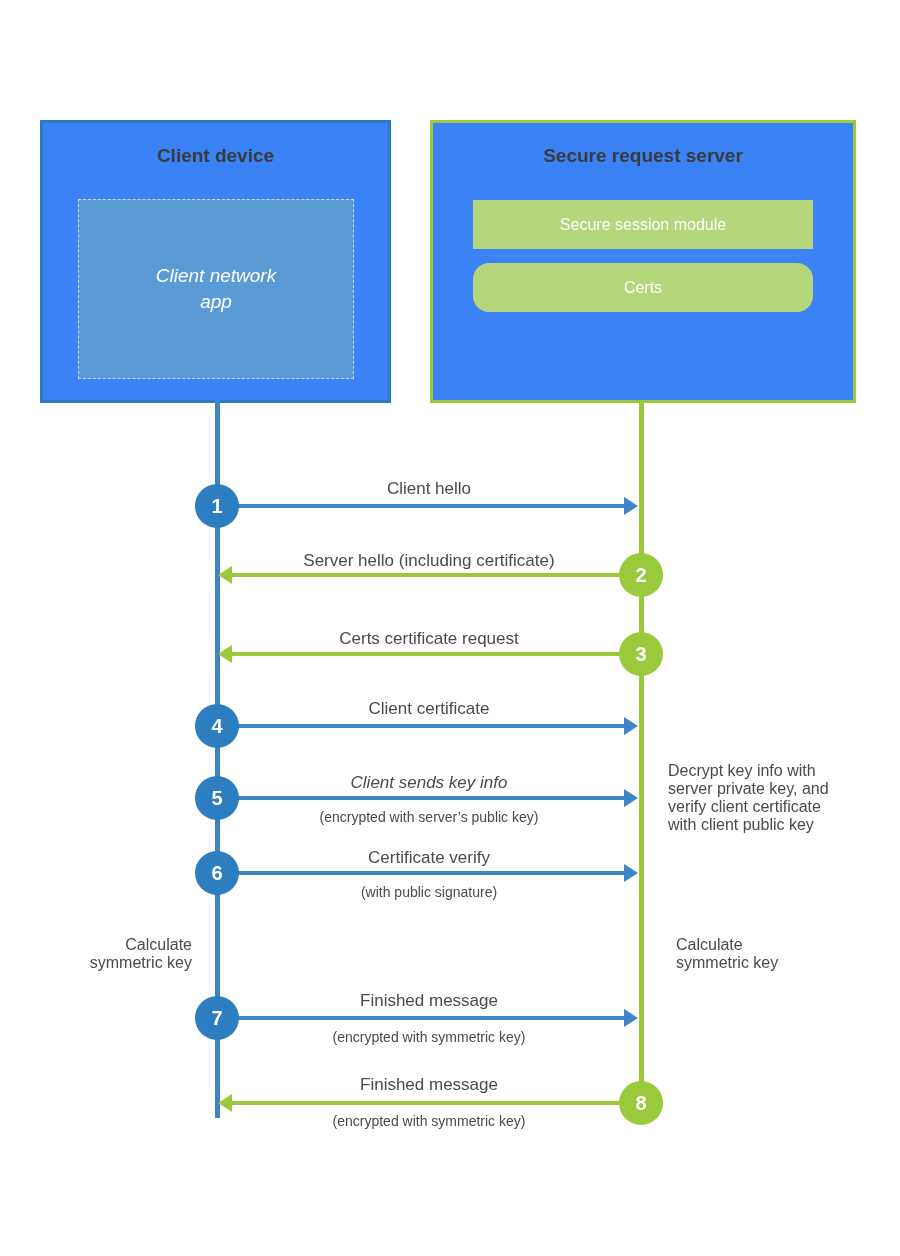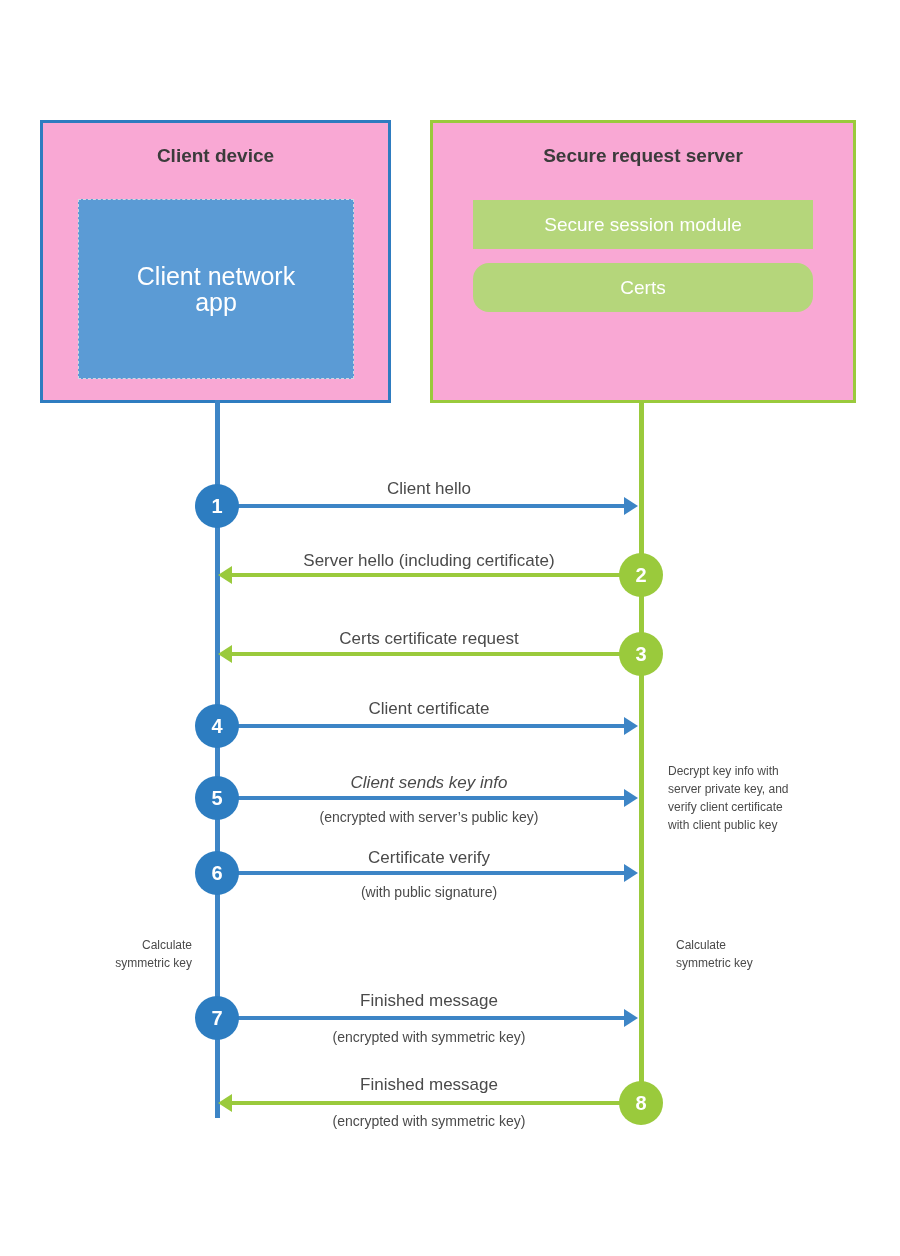--- a/index.html
+++ b/index.html
@@ -28,21 +28,21 @@
     font-size: 25px;
     font-weight: 400;
     color: #6d6e71;
     letter-spacing: 0.1px;
     white-space: nowrap;
   }
 
   
   .party-box {
     position: absolute;
-    background: #f9a8d4;
+    background: #3b82f6;
     box-sizing: border-box;
   }
   .party-box.client {
     left: 40px;
     top: 120px;
     width: 351px;
     height: 283px;
     border: 3px solid #2e7cc0;
   }
   .party-box.server {
@@ -72,40 +72,41 @@
     height: 180px;
     background: #5b9bd5;
     border: 1px dashed #cfd8e3;
     box-sizing: border-box;
     display: flex;
     align-items: center;
     justify-content: center;
   }
   .client-app-label {
     color: #ffffff;
-    font-size: 25px;
+    font-size: 19px;
     line-height: 26px;
     text-align: center;
     white-space: pre-line;
+    font-style: italic;
   }
 
   
   .server-bar {
     position: absolute;
     left: 40px;
     width: 340px;
     height: 49px;
     background: #b5d67b;
     display: flex;
     align-items: center;
     justify-content: center;
   }
   .server-bar .bar-label {
     color: #ffffff;
-    font-size: 19px;
+    font-size: 16px;
   }
   .server-bar.b0 { top: 77px; }
   .server-bar.b1 { top: 140px; border-radius: 16px; }
   .server-bar.b2 { top: 202px; }
 
   
   .lifeline {
     position: absolute;
     width: 5px;
     top: 400px;
@@ -161,21 +162,21 @@
     color: #ffffff;
     font-size: 20px;
     font-weight: bold;
   }
   .step-circle.blue { background: #2d7dc1; }
   .step-circle.green { background: #9aca3c; }
 
   
   .side-note {
     position: absolute;
-    font-size: 12px;
+    font-size: 16px;
     line-height: 18px;
     color: #4a4a4a;
     white-space: pre-line;
   }
   .side-note.right-align { text-align: right; }
   .side-note.left-align { text-align: left; }
 </style>
 </head>
 <body>
 

